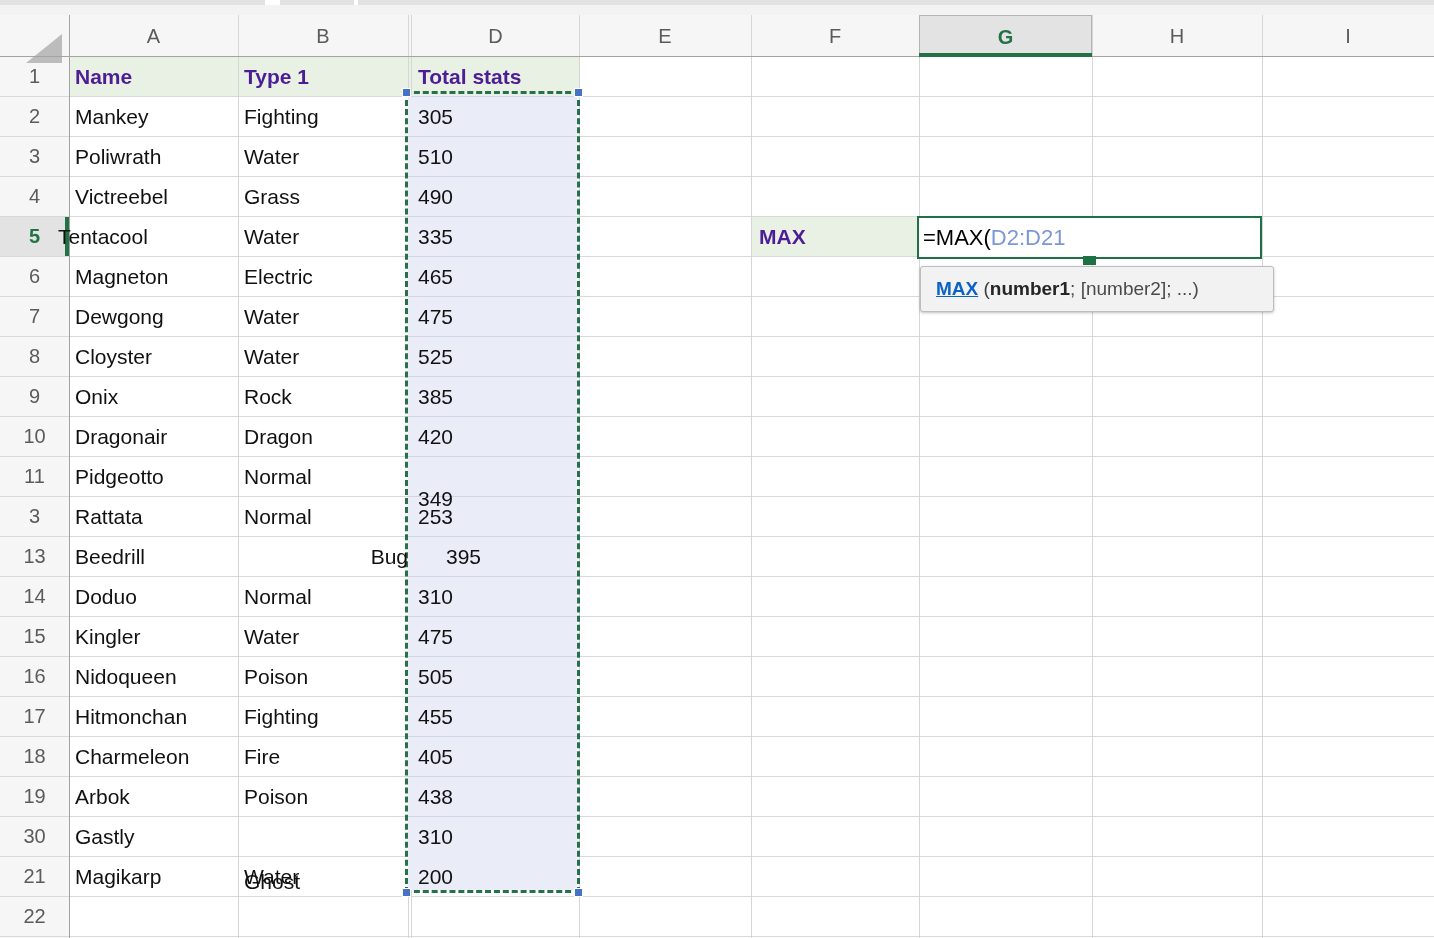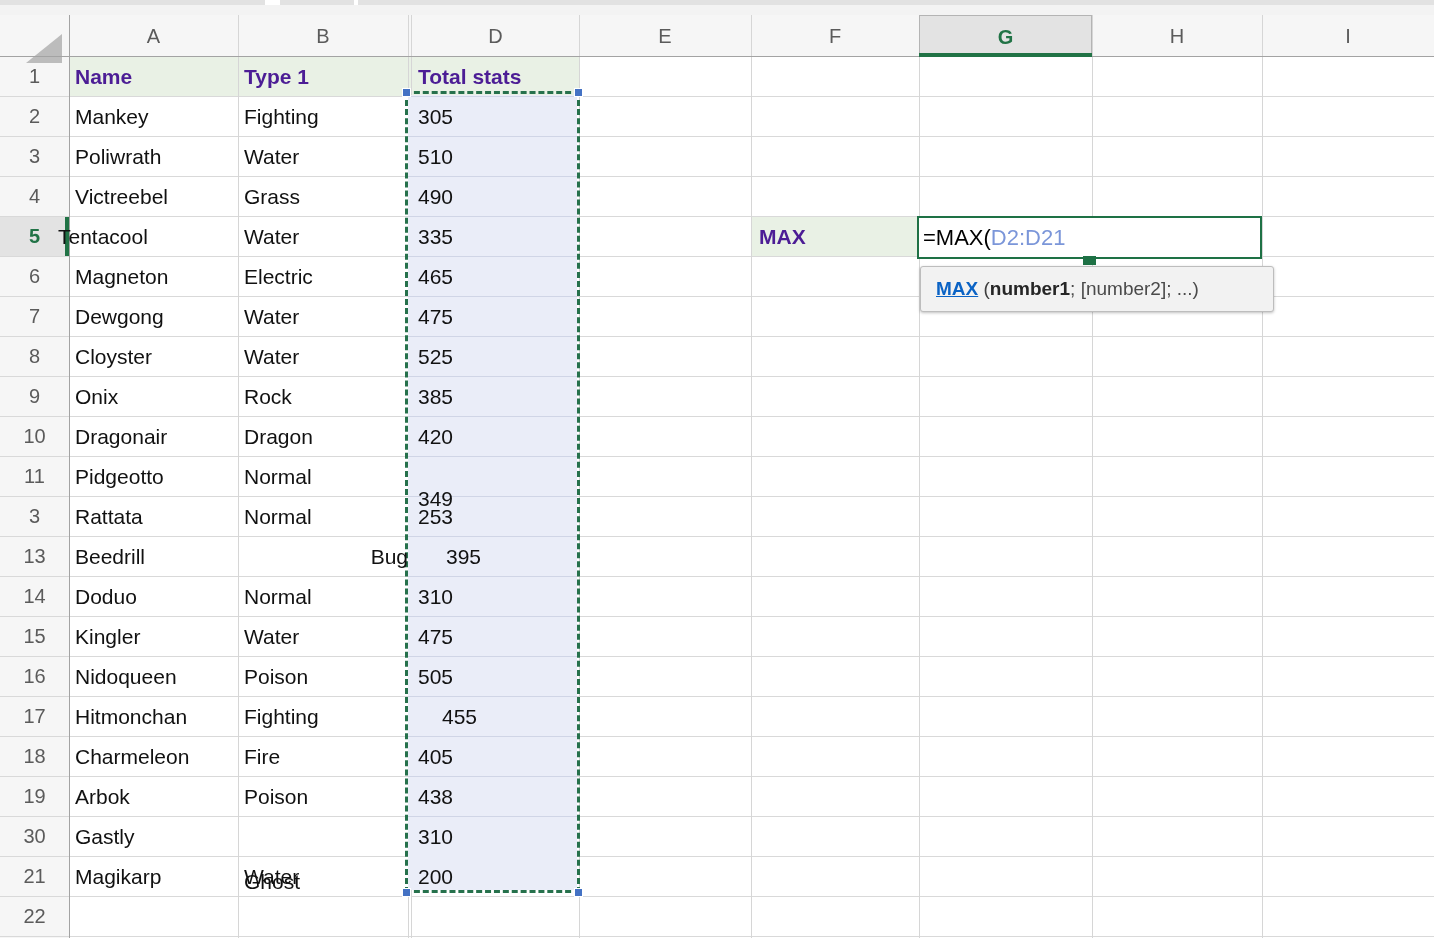--- a/index.html
+++ b/index.html
@@ -171,21 +171,21 @@
       <div class="abs cell" style="left: 244px; top: 577px; width: 164px;">Normal</div>
       <div class="abs cell" style="left: 418px; top: 577px; width: 161px;">310</div>
       <div class="abs cell" style="left: 75px; top: 617px; width: 163px;">Kingler</div>
       <div class="abs cell" style="left: 244px; top: 617px; width: 164px;">Water</div>
       <div class="abs cell" style="left: 418px; top: 617px; width: 161px;">475</div>
       <div class="abs cell" style="left: 75px; top: 657px; width: 163px;">Nidoqueen</div>
       <div class="abs cell" style="left: 244px; top: 657px; width: 164px;">Poison</div>
       <div class="abs cell" style="left: 418px; top: 657px; width: 161px;">505</div>
       <div class="abs cell" style="left: 75px; top: 697px; width: 163px;">Hitmonchan</div>
       <div class="abs cell" style="left: 244px; top: 697px; width: 164px;">Fighting</div>
-      <div class="abs cell" style="left: 442px; top: 697px; width: 161px;">455</div>
+      <div class="abs cell" style="left: 418px; top: 697px; width: 161px;">455</div>
       <div class="abs cell" style="left: 75px; top: 737px; width: 163px;">Charmeleon</div>
       <div class="abs cell" style="left: 244px; top: 737px; width: 164px;">Fire</div>
       <div class="abs cell" style="left: 418px; top: 737px; width: 161px;">405</div>
       <div class="abs cell" style="left: 75px; top: 777px; width: 163px;">Arbok</div>
       <div class="abs cell" style="left: 244px; top: 777px; width: 164px;">Poison</div>
       <div class="abs cell" style="left: 418px; top: 777px; width: 161px;">438</div>
       <div class="abs cell" style="left: 75px; top: 817px; width: 163px;">Gastly</div>
       <div class="abs cell" style="left: 244px; top: 817px; width: 164px; margin-top: 45px;">Ghost</div>
       <div class="abs cell" style="left: 418px; top: 817px; width: 161px;">310</div>
       <div class="abs cell" style="left: 75px; top: 857px; width: 163px;">Magikarp</div>

